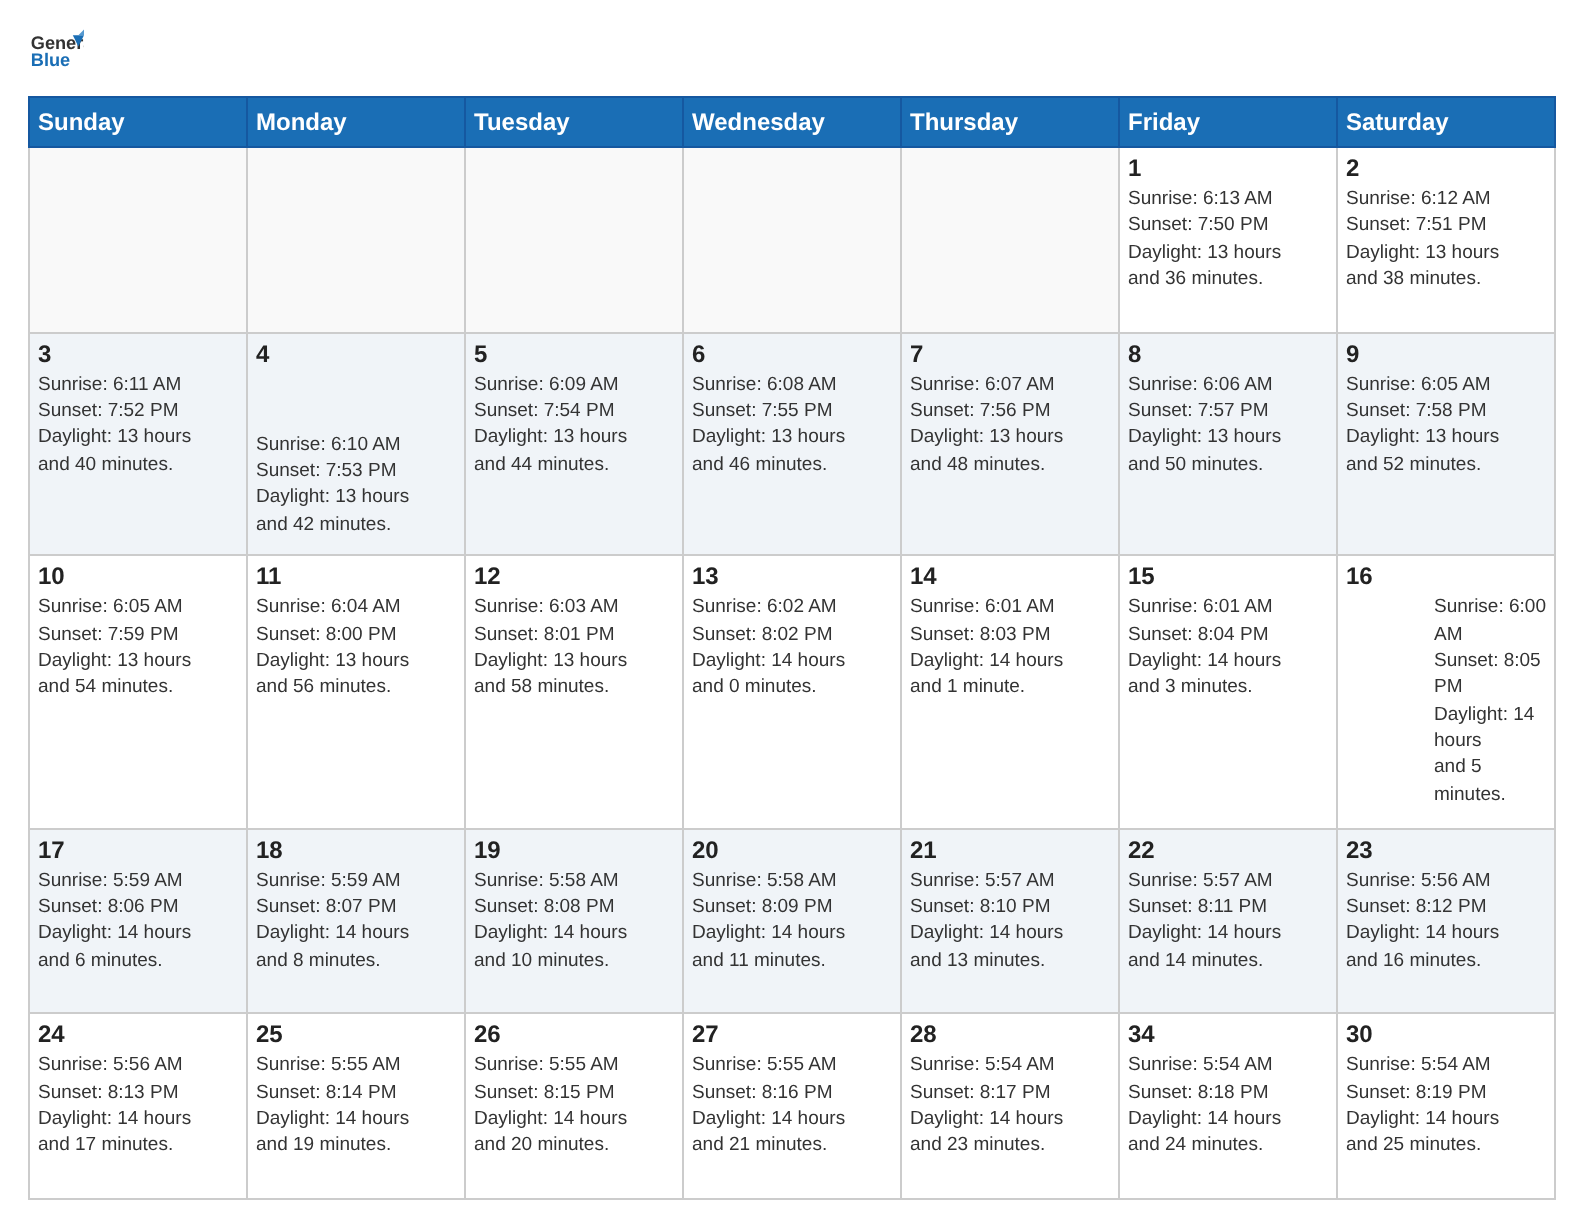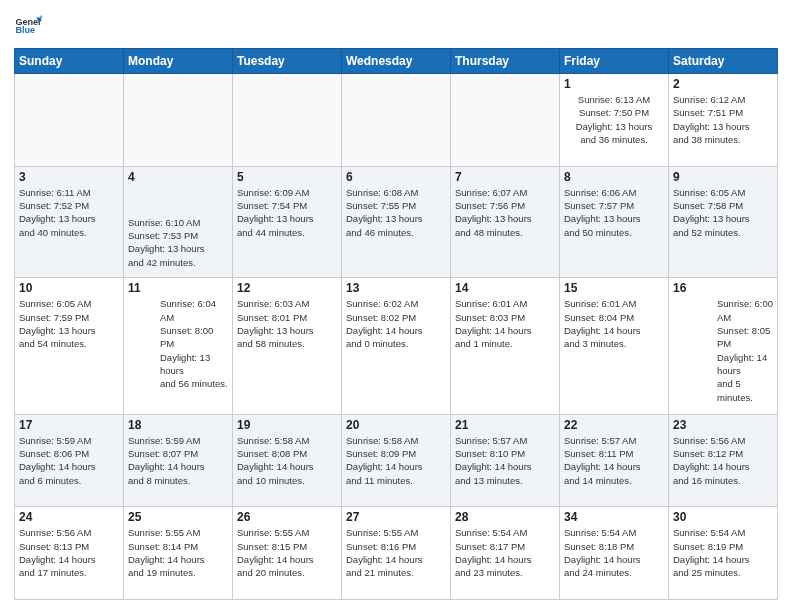--- a/index.html
+++ b/index.html
@@ -123,21 +123,21 @@
     </thead>
     <tbody id="calendar-body">
     <tr>
           <td class="empty"></td>
           <td class="empty"></td>
           <td class="empty"></td>
           <td class="empty"></td>
           <td class="empty"></td>
           <td>
             <span class="day-num">1</span>
-            <div class="day-info" style="white-space: pre-line; text-align: center;">Sunrise: 6:13 AM
+            <div class="day-info" style="white-space: pre-line;">Sunrise: 6:13 AM
 Sunset: 7:50 PM
 Daylight: 13 hours
 and 36 minutes.</div>
           </td>
           <td>
             <span class="day-num">2</span>
             <div class="day-info" style="white-space: pre-line;">Sunrise: 6:12 AM
 Sunset: 7:51 PM
 Daylight: 13 hours
 and 38 minutes.</div>
@@ -197,21 +197,21 @@
         <tr>
           <td>
             <span class="day-num">10</span>
             <div class="day-info" style="white-space: pre-line;">Sunrise: 6:05 AM
 Sunset: 7:59 PM
 Daylight: 13 hours
 and 54 minutes.</div>
           </td>
           <td>
             <span class="day-num">11</span>
-            <div class="day-info" style="white-space: pre-line; margin-left: 32px;">Sunrise: 6:04 AM
+            <div class="day-info" style="white-space: pre-line;">Sunrise: 6:04 AM
 Sunset: 8:00 PM
 Daylight: 13 hours
 and 56 minutes.</div>
           </td>
           <td>
             <span class="day-num">12</span>
             <div class="day-info" style="white-space: pre-line;">Sunrise: 6:03 AM
 Sunset: 8:01 PM
 Daylight: 13 hours
 and 58 minutes.</div>

